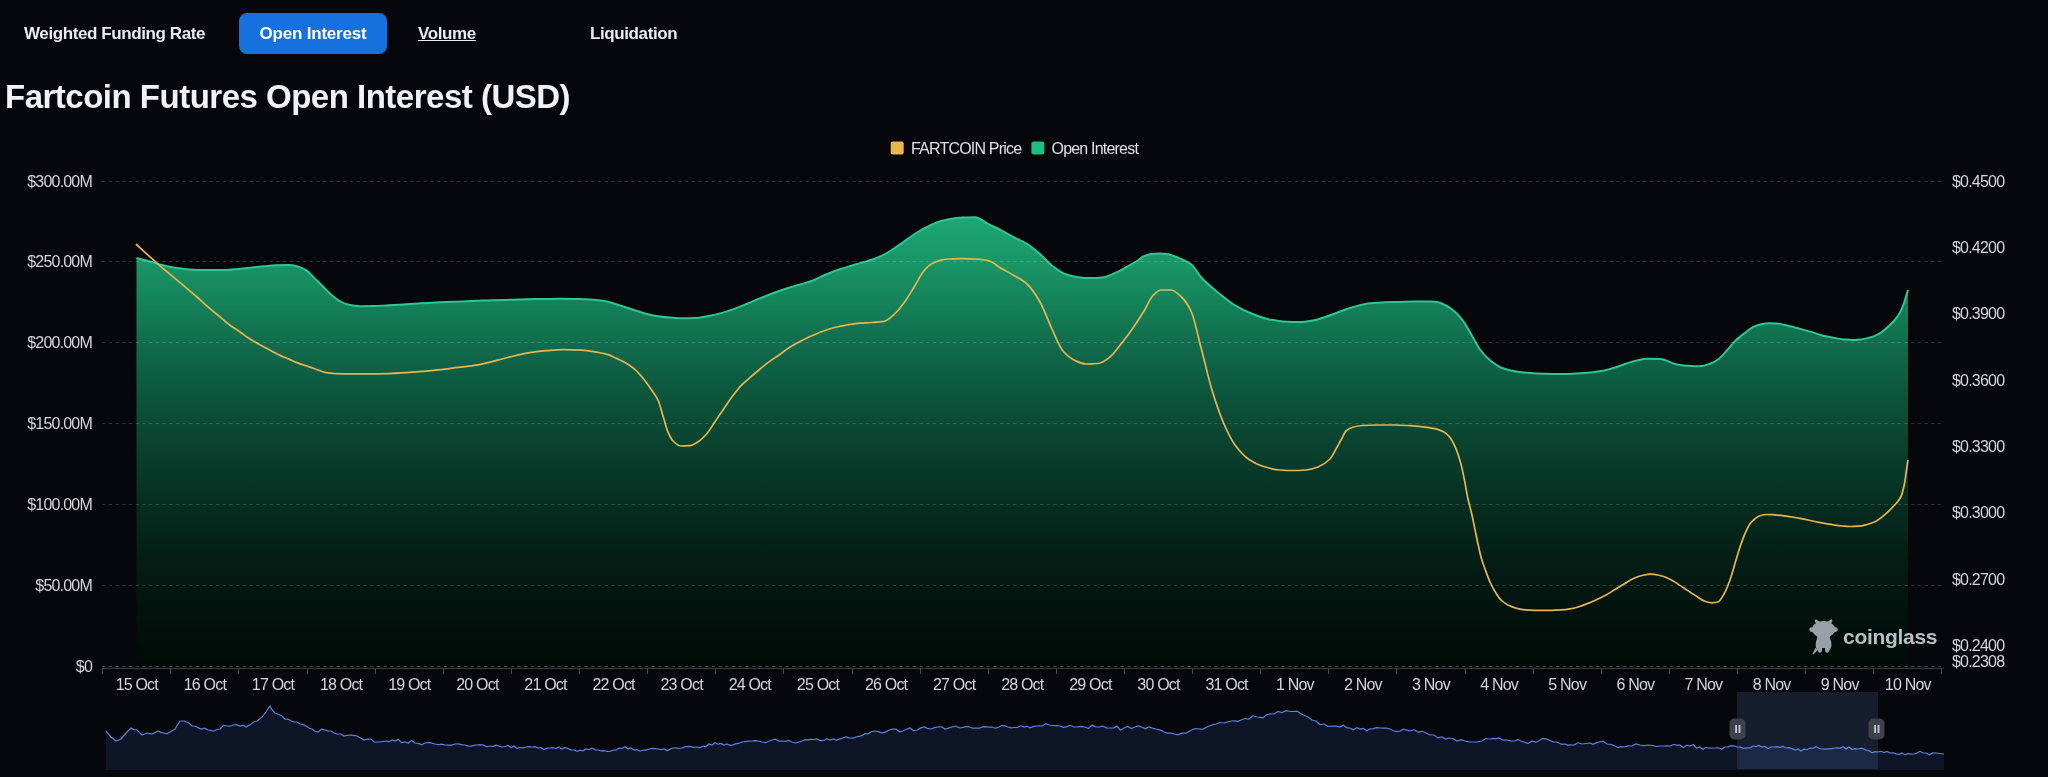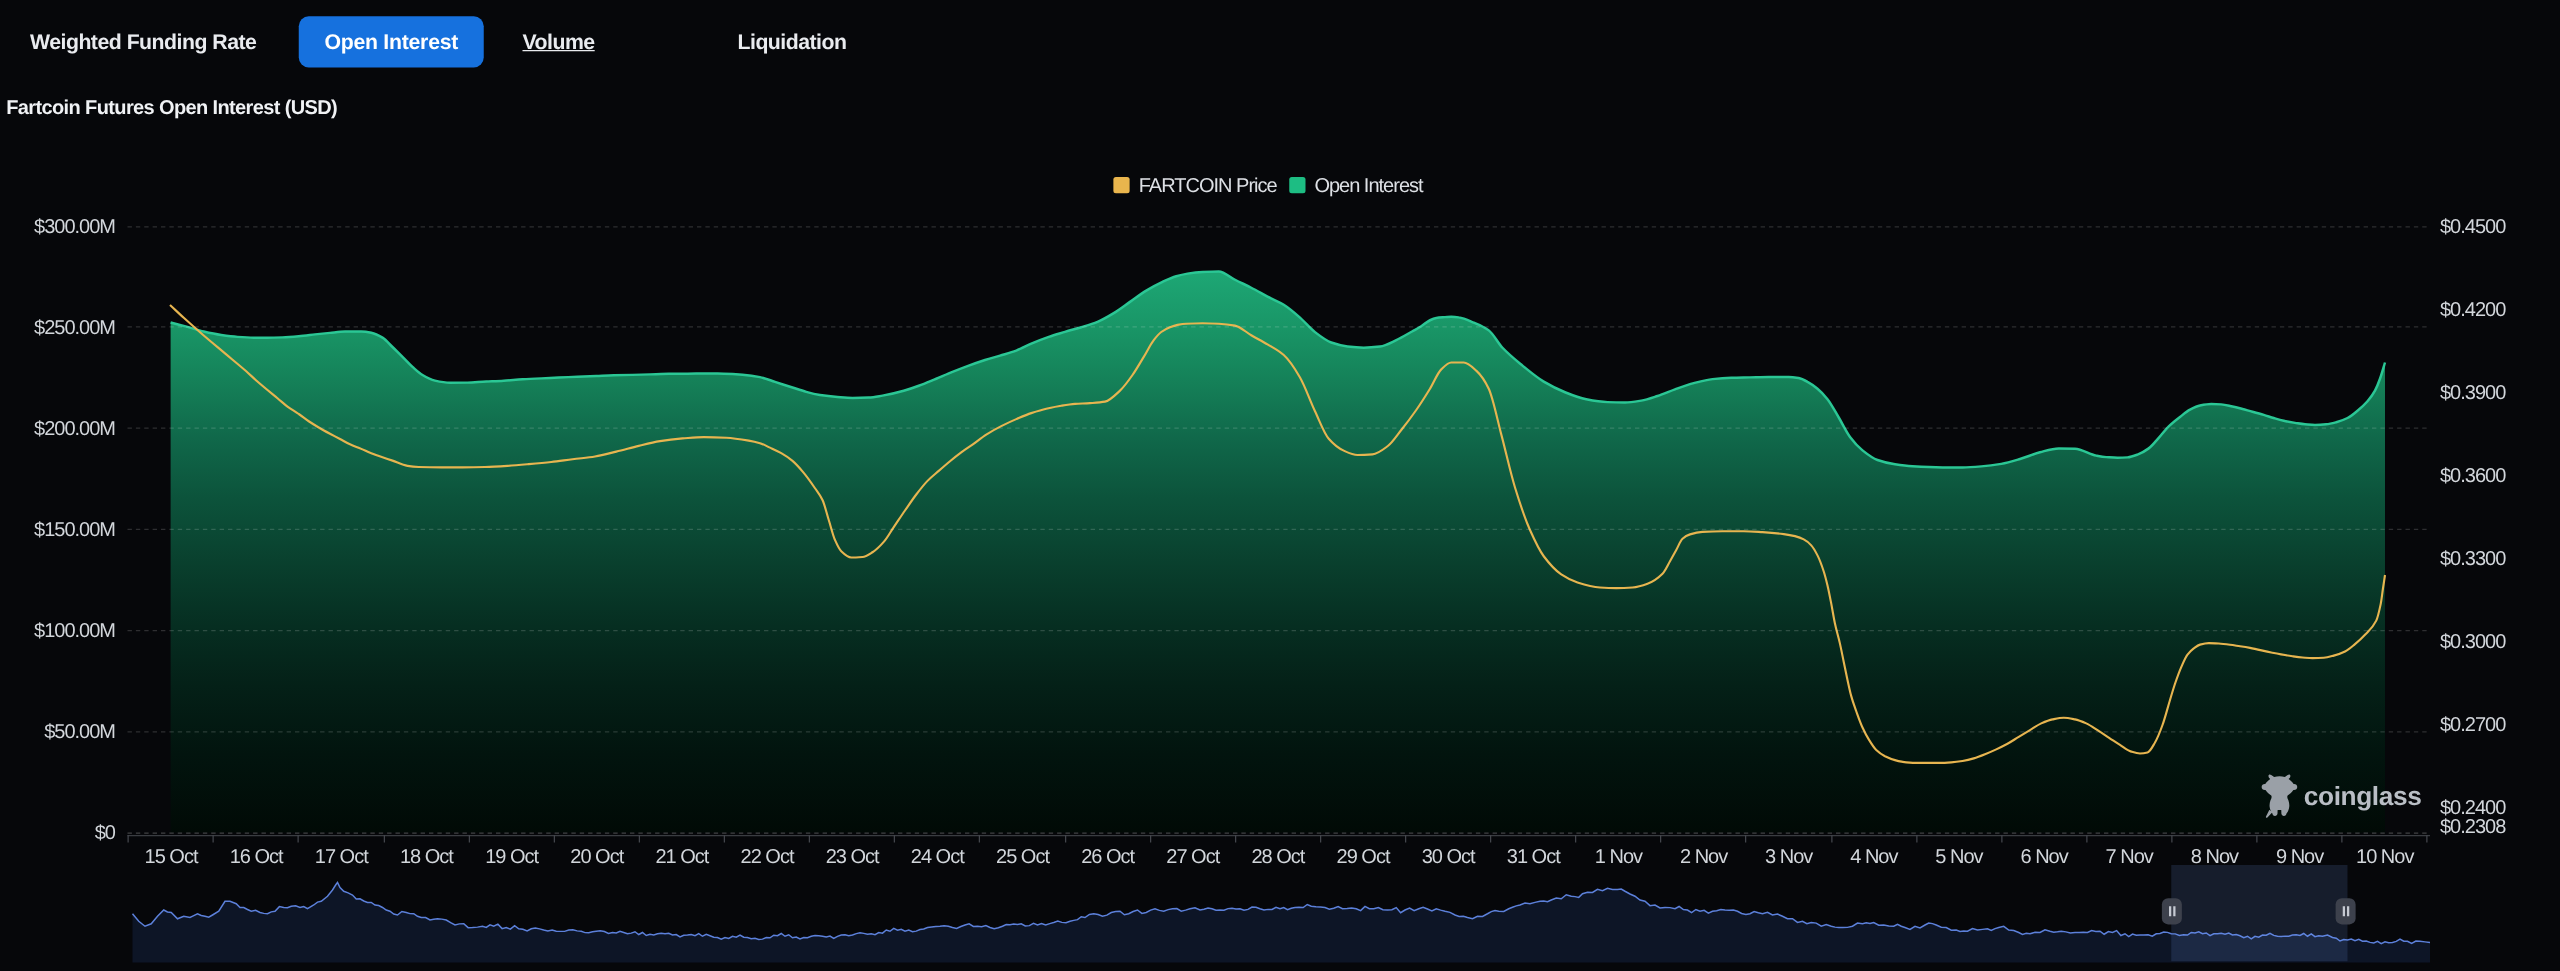--- a/index.html
+++ b/index.html
@@ -1,17 +1,17 @@
 <!DOCTYPE html>
 <html><head><meta charset="utf-8"><style>
 html,body{margin:0;padding:0;background:#06070a;}
 body{width:2048px;height:777px;position:relative;overflow:hidden;font-family:"Liberation Sans",sans-serif;-webkit-font-smoothing:antialiased;}
 .tab{position:absolute;top:13px;height:41px;line-height:41px;font-weight:bold;font-size:17px;letter-spacing:-0.4px;color:#e9ebef;white-space:nowrap;text-align:right;}
 #pill{position:absolute;left:239px;top:13px;width:148px;height:41px;background:#1671de;border-radius:8px;color:#fff;text-align:center;line-height:41px;font-weight:bold;font-size:17px;letter-spacing:-0.2px;}
-#title{position:absolute;left:5px;top:78px;font-weight:bold;font-size:16px;color:#f0f2f5;letter-spacing:-0.5px;}
+#title{position:absolute;left:5px;top:78px;font-weight:bold;font-size:33px;color:#f0f2f5;letter-spacing:-0.5px;}
 svg{position:absolute;left:0;top:0;}
 .hg{stroke:rgba(255,255,255,0.16);stroke-width:1;stroke-dasharray:3.5,3.2;}
 .hg0{stroke:rgba(255,255,255,0.24);stroke-width:1;stroke-dasharray:3.5,3.2;}
 .tk{stroke:#43464c;stroke-width:1;}
 .xl{fill:#d2d6db;font-size:16px;text-anchor:middle;letter-spacing:-0.8px;}
 .yl{fill:#d2d6db;font-size:16px;text-anchor:end;letter-spacing:-0.8px;}
 .yr{fill:#d2d6db;font-size:16px;text-anchor:start;letter-spacing:-0.8px;}
 .lg{fill:#dde0e5;font-size:16px;letter-spacing:-0.8px;}
 </style></head><body>
 <div class="tab" style="left:24px;">Weighted Funding Rate</div>

